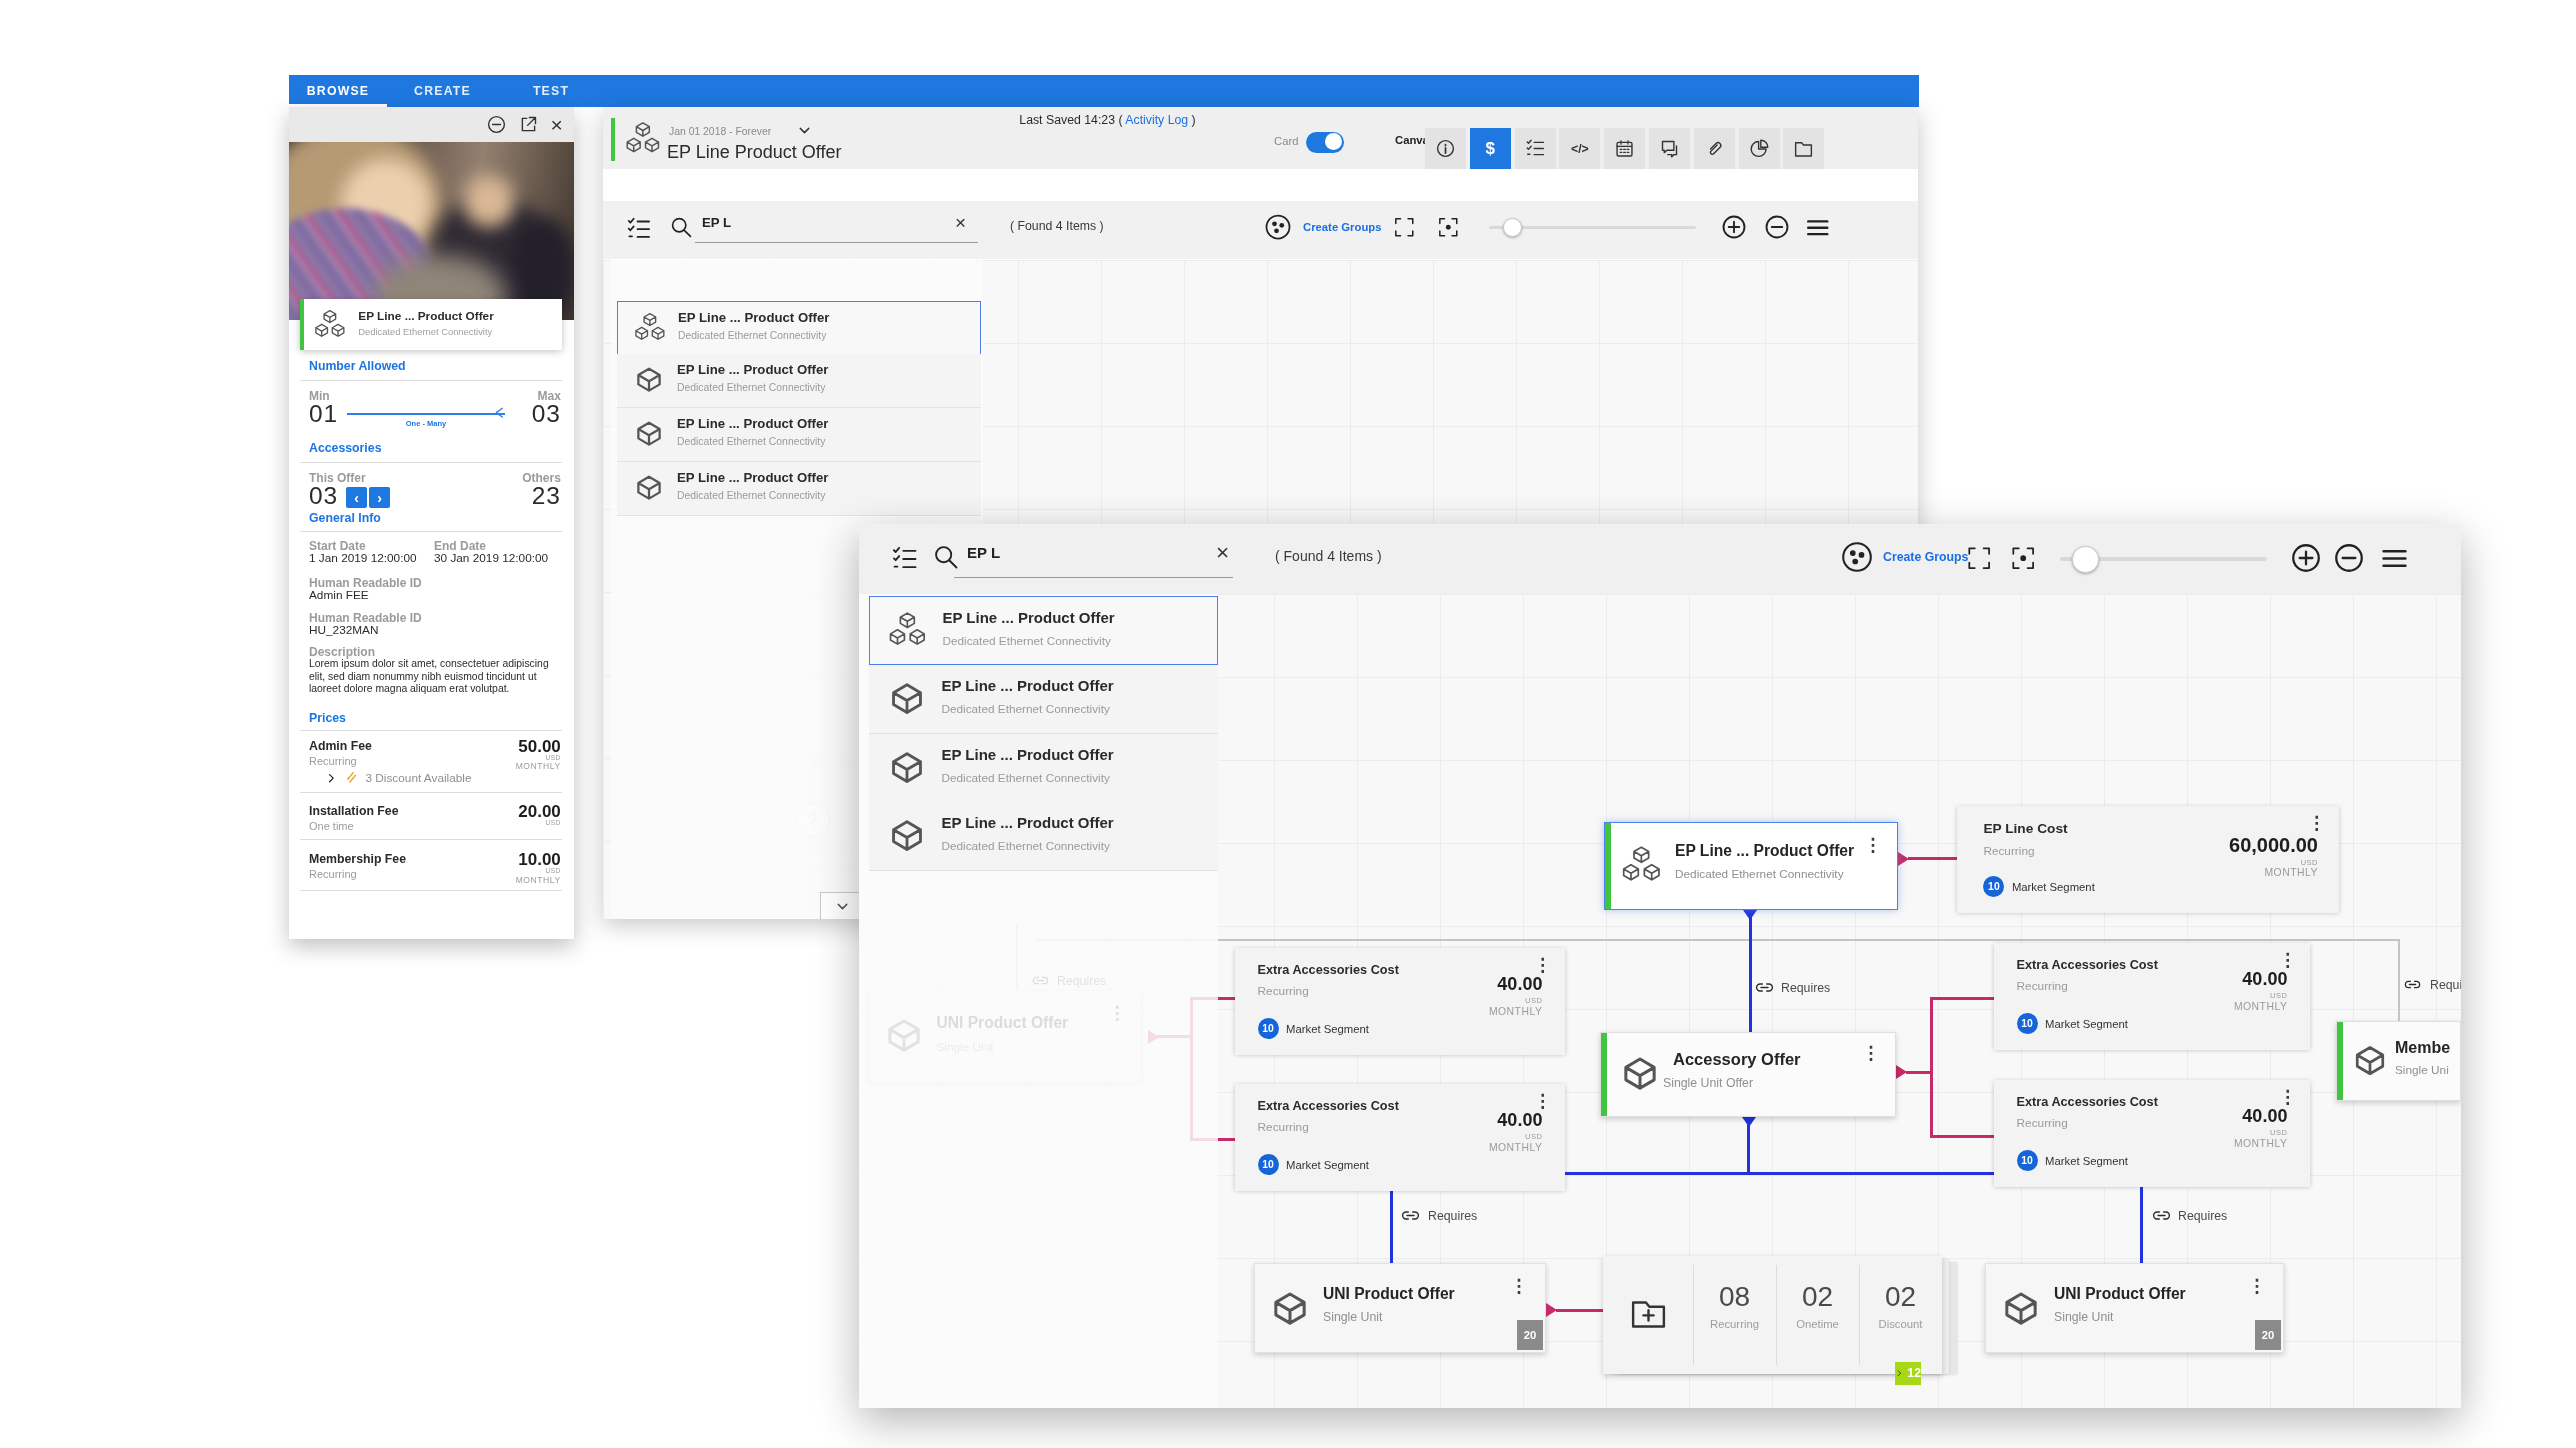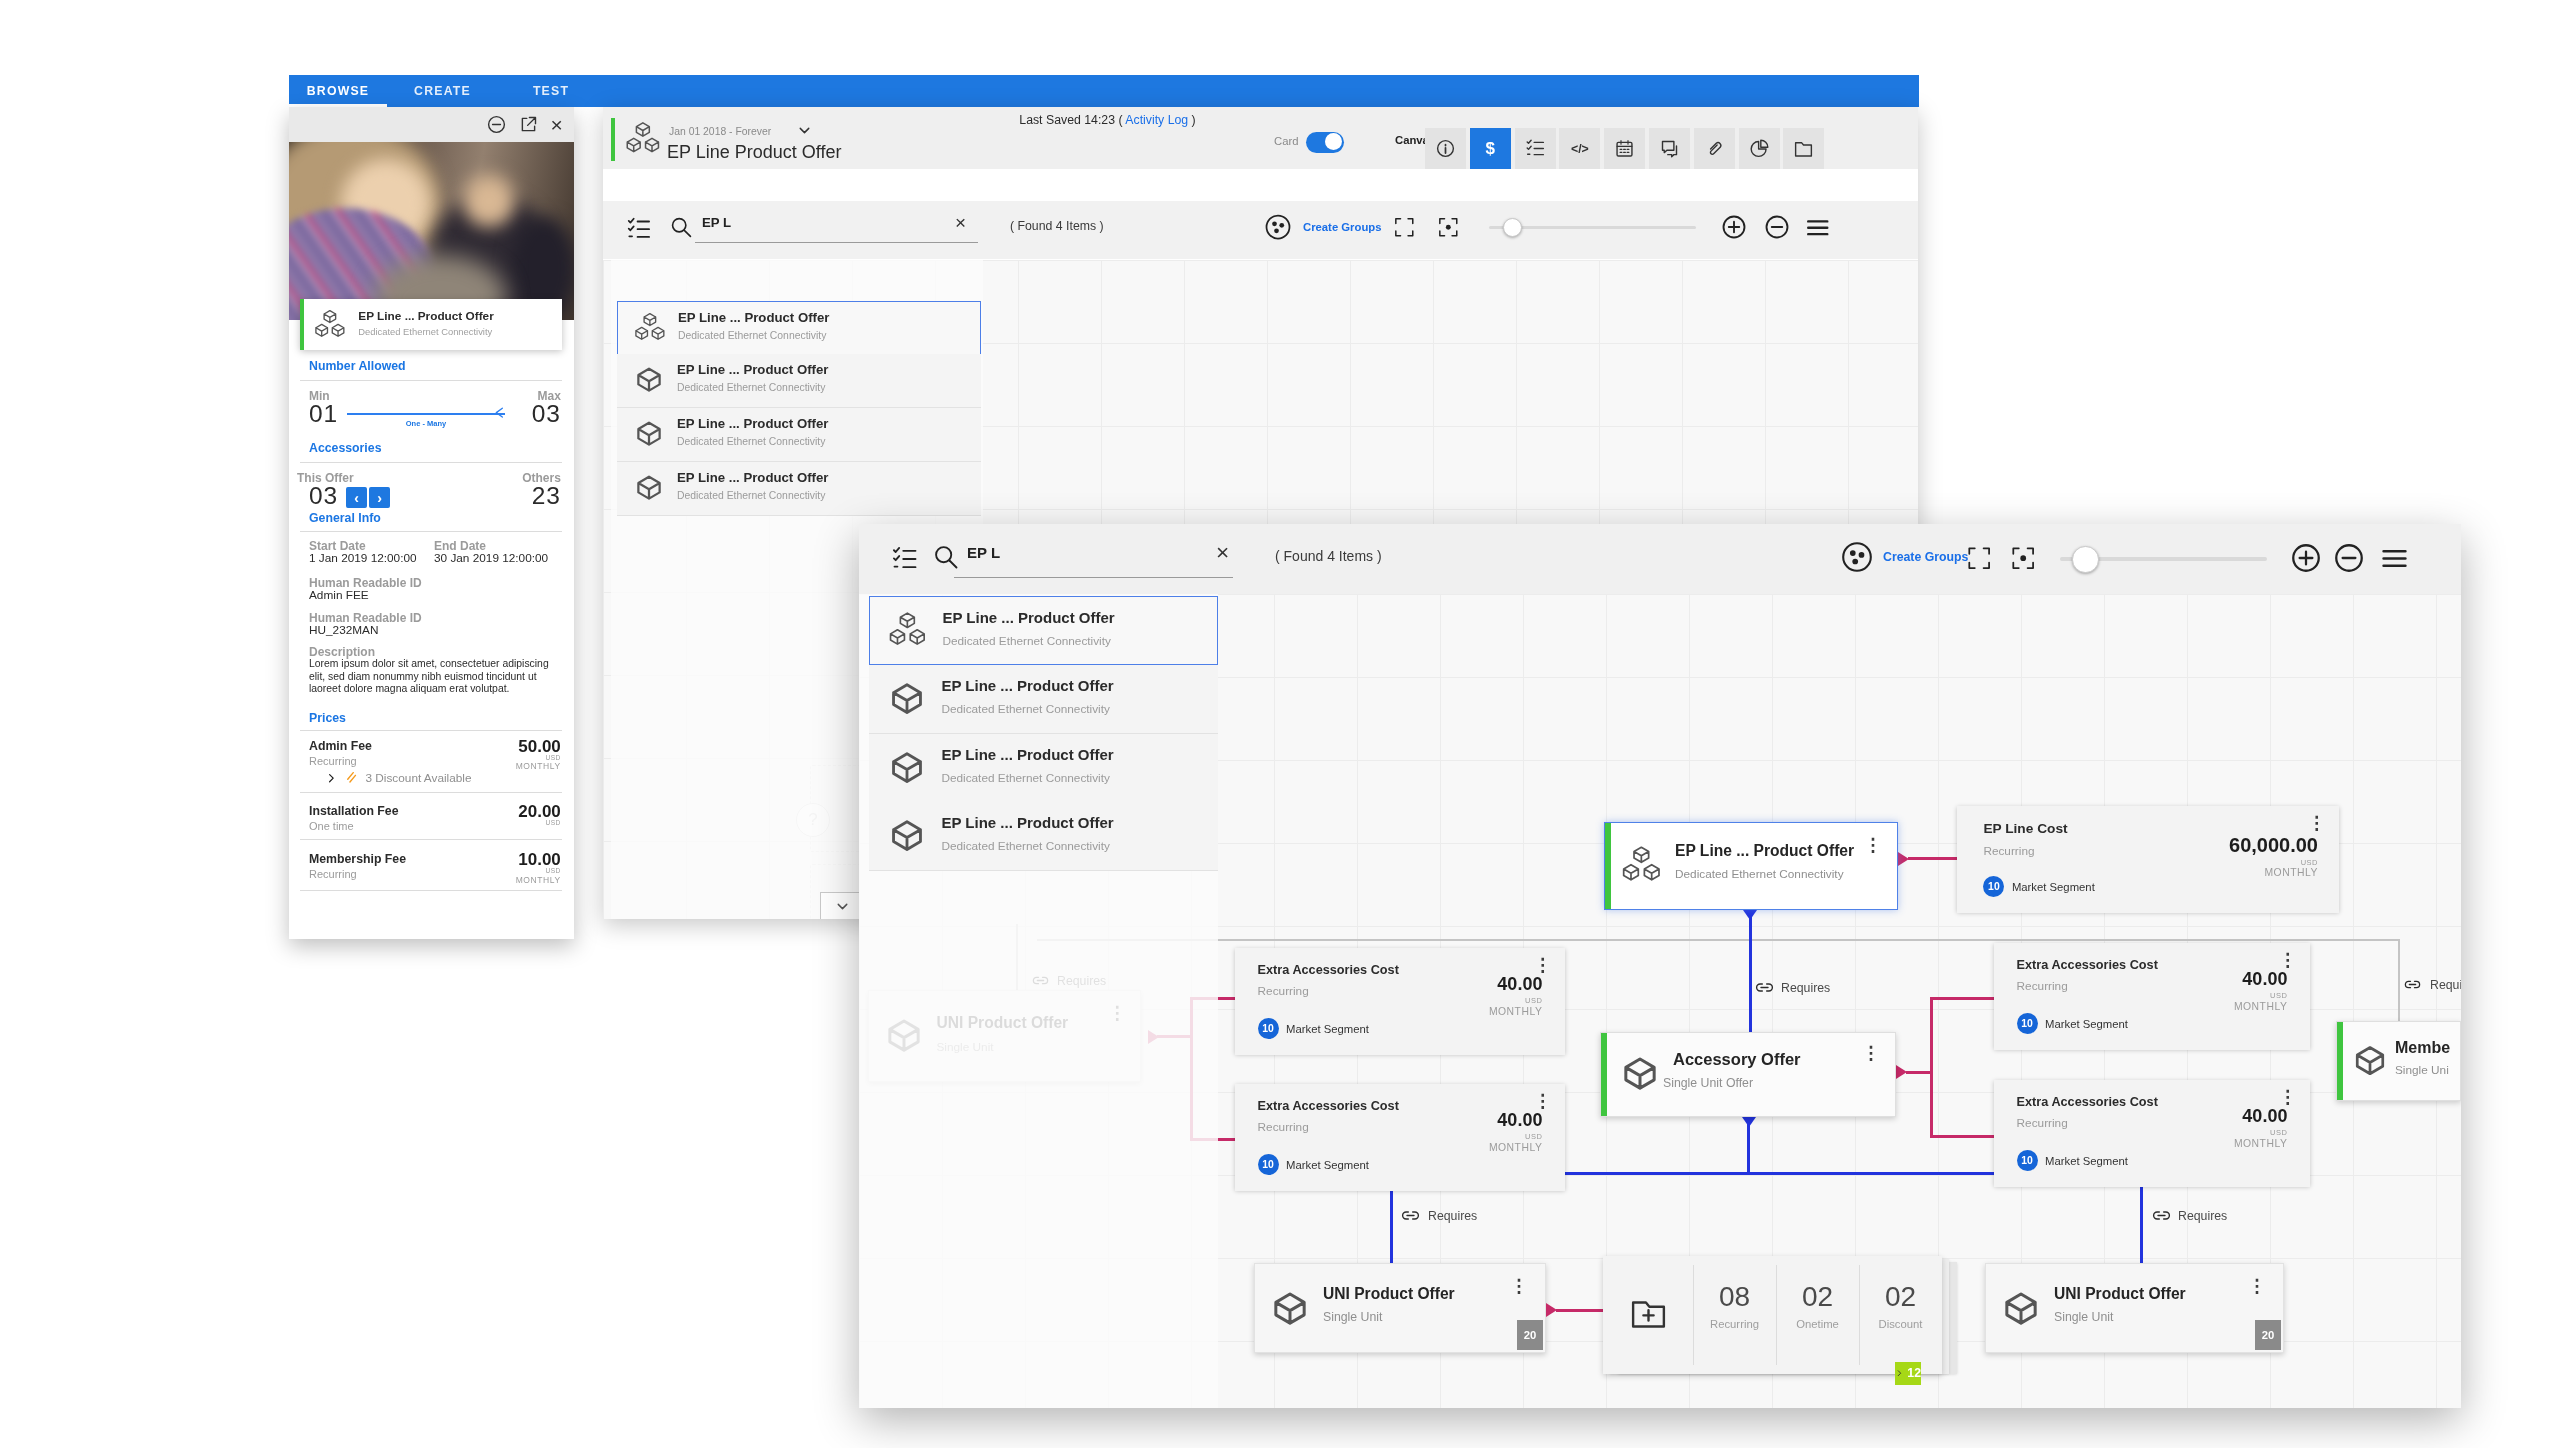--- a/index.html
+++ b/index.html
@@ -233,21 +233,21 @@
   <div class="abs" style="left:58px;top:306px;width:158px;height:1.9px;background:#2D7FF0"></div>
   <div class="abs" style="left:204px;top:299px;width:13.2px;height:17px;color:#2D7FF0">
     <svg class="ic" viewBox="0 0 24 24" style="stroke-width:2.4">
         <path d="M17 4 6 12l11 8"></path>
       </svg>
   </div>
   <div class="abs" style="left:85px;top:312px;width:104px;text-align:center;font-size:7.5px;font-weight:bold;color:#1B76E3">One - Many</div>
 
   <div class="abs h-blue" style="left:20px;top:334px">Accessories</div>
   <div class="abs hr1" style="top:355px"></div>
-  <div class="abs lab" style="left:8px;top:364px">This Offer</div>
+  <div class="abs lab" style="left:20px;top:364px">This Offer</div>
   <div class="abs bigv" style="left:20px;top:375px">03</div>
   <div class="abs stepbtn" style="left:57px;top:380px">‹</div>
   <div class="abs stepbtn" style="left:80px;top:380px">›</div>
   <div class="abs lab" style="right:13.2px;top:364px">Others</div>
   <div class="abs bigv" style="right:13.2px;top:375px">23</div>
 
   <div class="abs h-blue" style="left:20px;top:404px">General Info</div>
   <div class="abs hr1" style="top:424px"></div>
   <div class="abs lab" style="left:20px;top:432px">Start Date</div>
   <div class="abs val12" style="left:20px;top:444px">1 Jan 2019 12:00:00</div>

